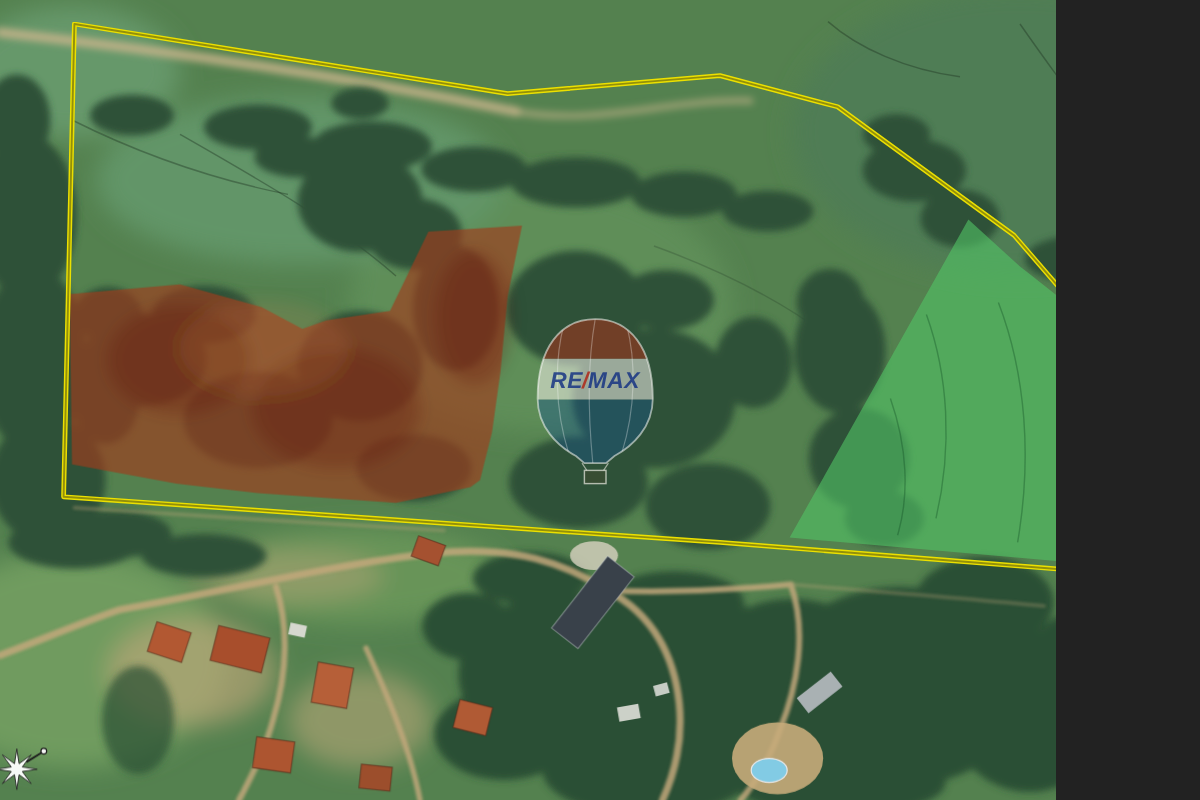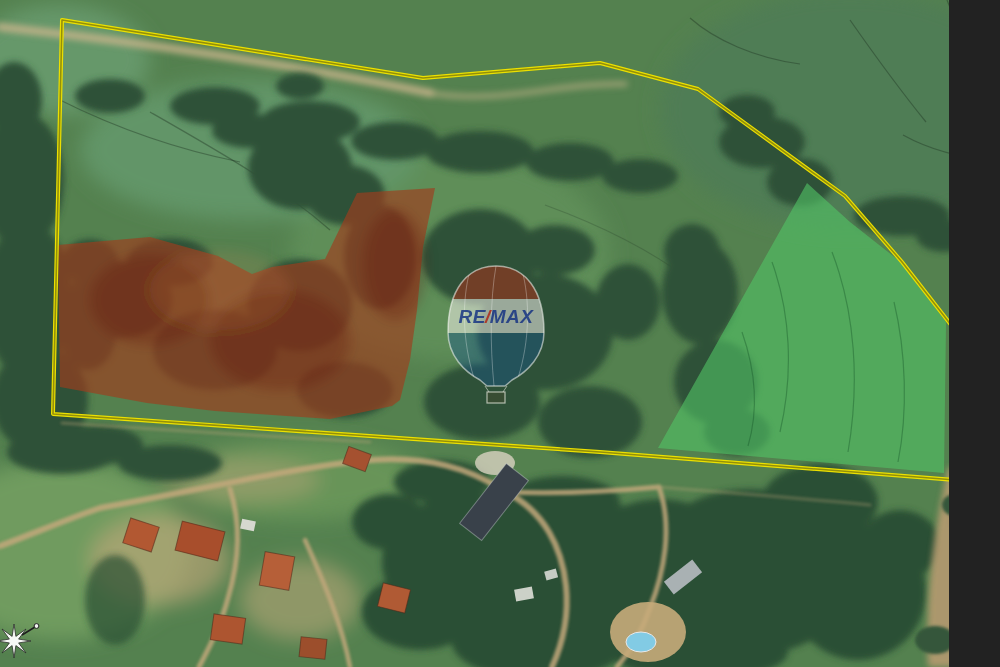--- a/index.html
+++ b/index.html
@@ -1,16 +1,16 @@
 <!DOCTYPE html>
 <html><head>
 <meta charset="utf-8">
 <style>
   html,body{margin:0;padding:0;background:#222;}
-  #stage{position:relative;width:949px;height:667px;overflow:hidden;background:#54814f;
+  #stage{position:relative;width:880px;height:667px;overflow:hidden;background:#54814f;
          font-family:"Liberation Sans", sans-serif;}
   svg{display:block;}
   .remax-text{font-family:"Liberation Sans", sans-serif;font-weight:bold;font-style:italic;
               font-size:19px;letter-spacing:.5px;}
 </style>
 </head>
 <body>
 
 <div id="stage">
 <svg width="1000" height="667" viewBox="0 0 1000 667">

